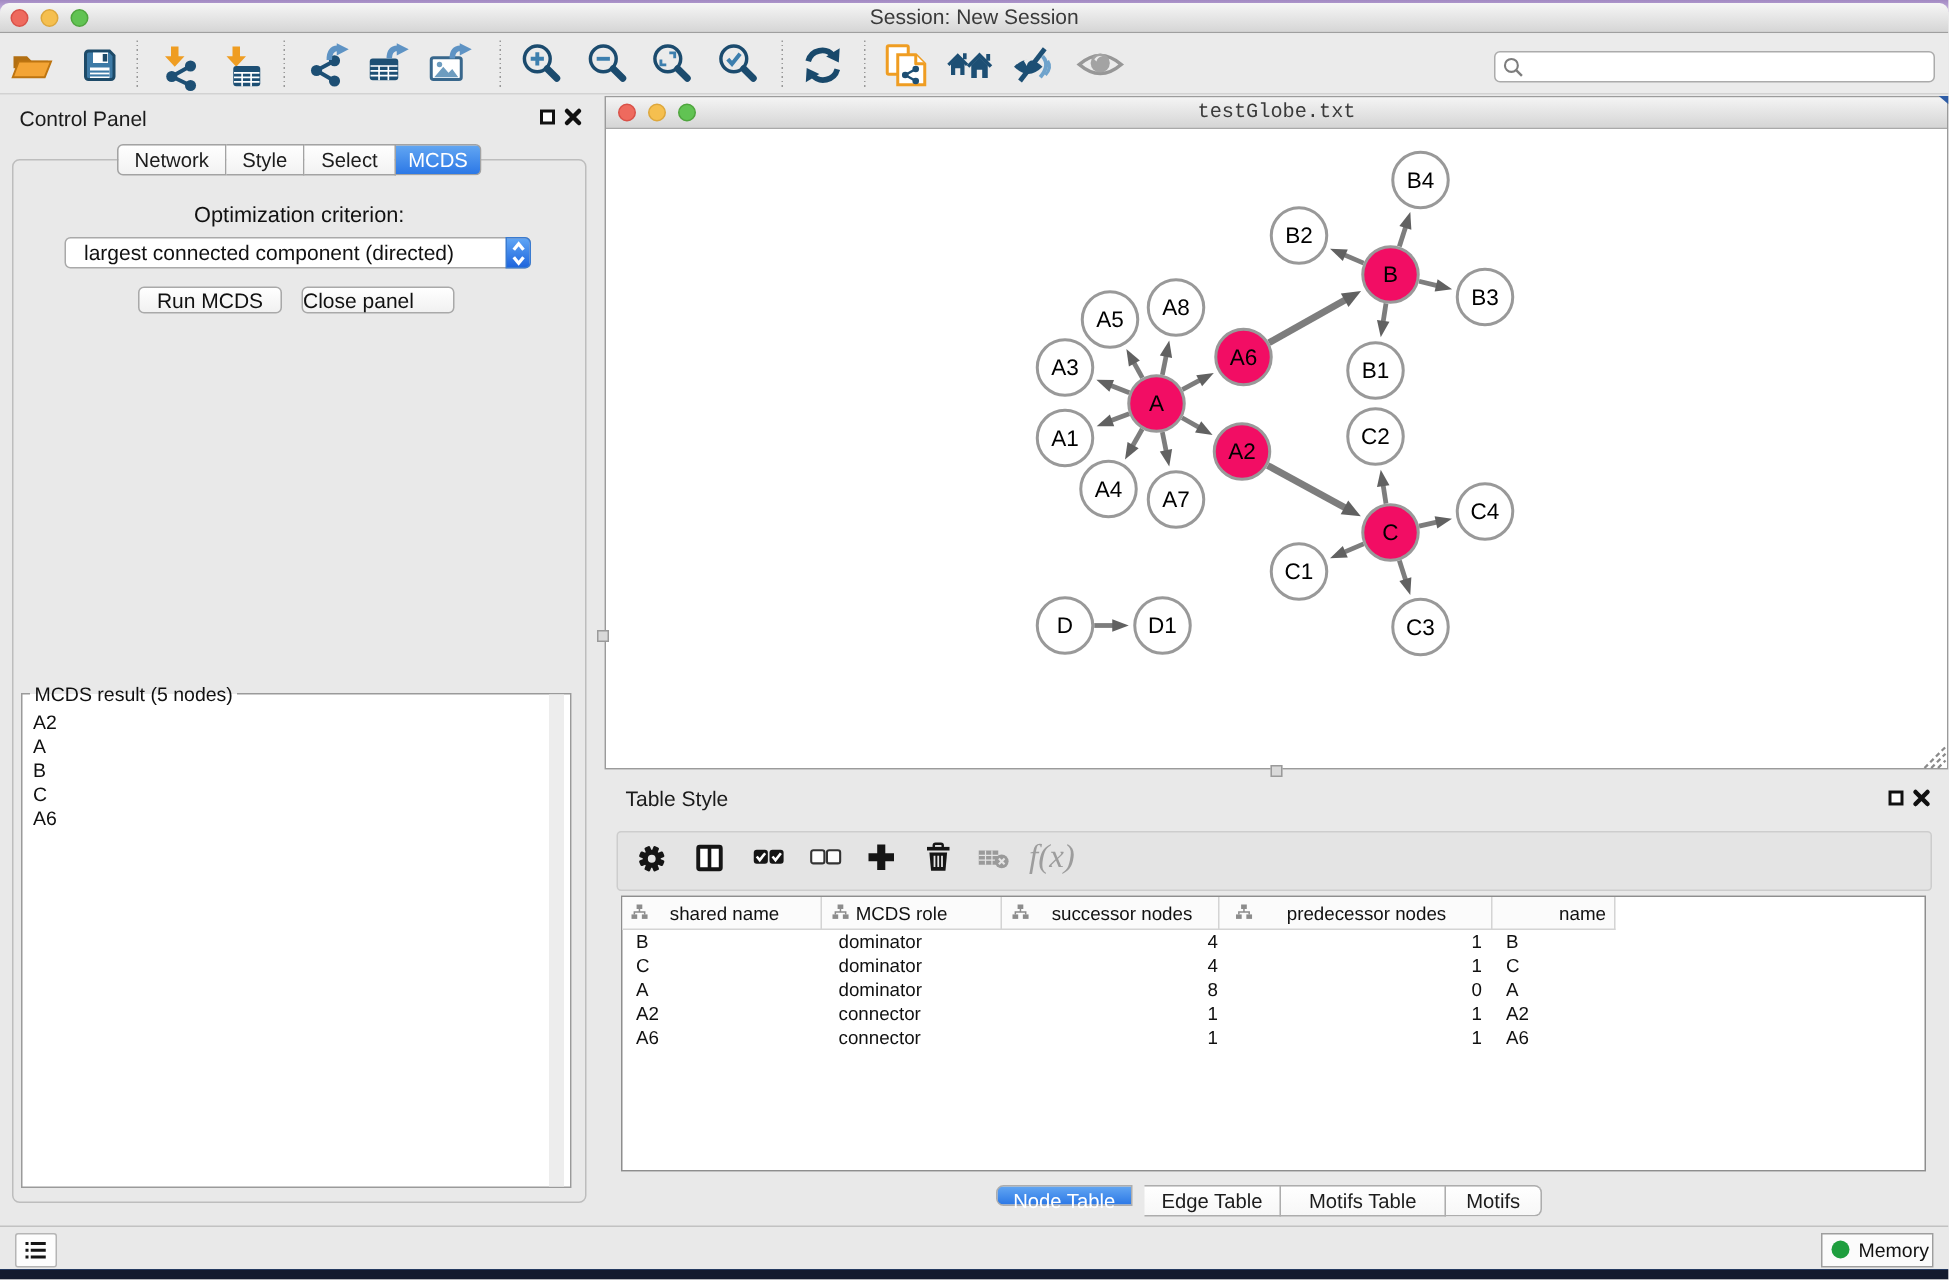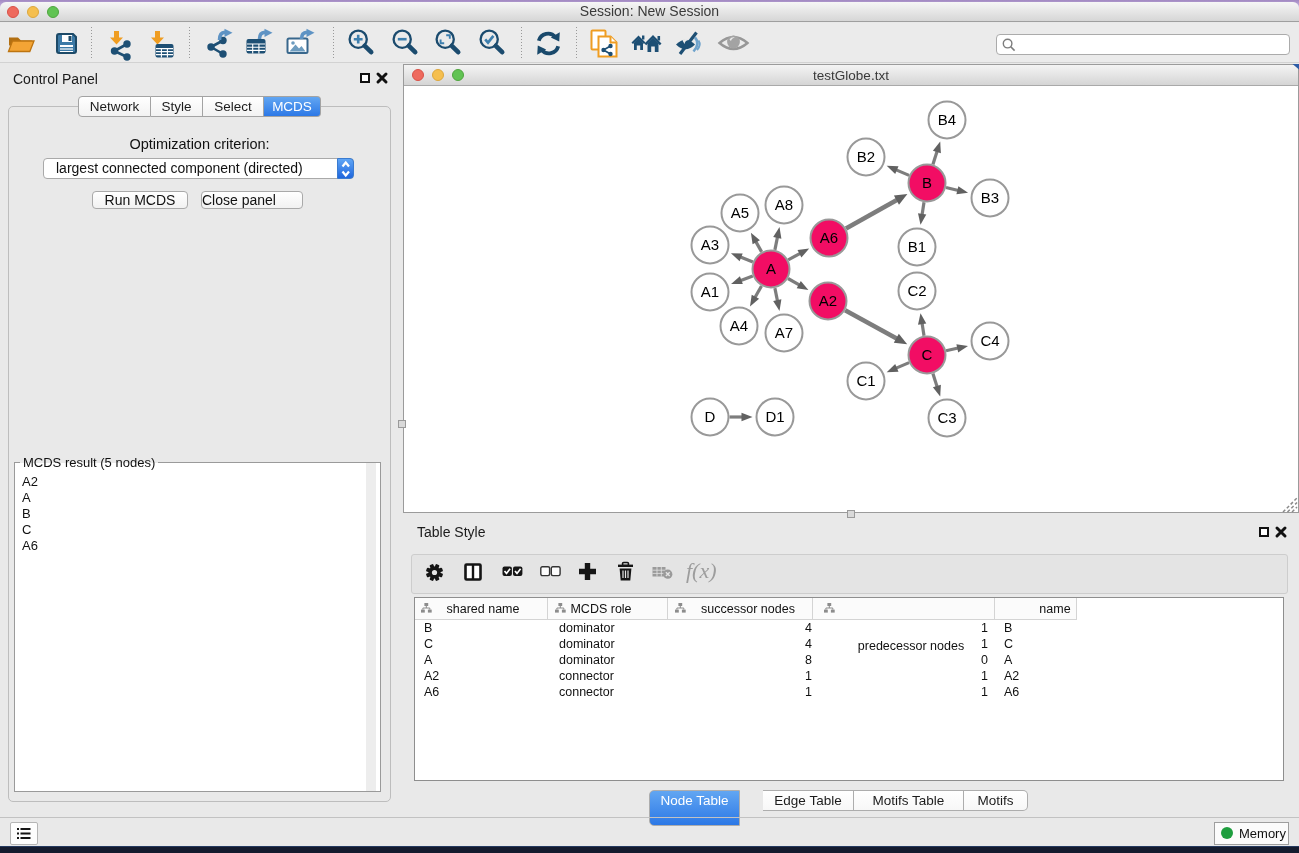--- a/index.html
+++ b/index.html
@@ -162,21 +162,21 @@
 <div class="abs" style="left:20px;top:455px;height:15px;padding:0 3px;font-size:13px;color:#111;background:linear-gradient(180deg,#e9e9e9 0 53%,#ffffff 53% 100%);">MCDS result (5 nodes)</div>
 <div class="abs" style="left:22px;top:474px;width:200px;">
     <div style="height:16px;font-size:13px;color:#111;">A2</div>
     <div style="height:16px;font-size:13px;color:#111;">A</div>
     <div style="height:16px;font-size:13px;color:#111;">B</div>
     <div style="height:16px;font-size:13px;color:#111;">C</div>
     <div style="height:16px;font-size:13px;color:#111;">A6</div>
   </div>
 <div class="abs" style="left:403px;top:64px;width:896px;height:449px;background:#fff;border:1px solid #9b9b9b;"></div>
 <div class="abs" style="left:404px;top:65px;width:894px;height:21px;background:linear-gradient(180deg,#f4f4f4,#d5d5d5);border-bottom:1px solid #a9a9a9;"></div>
-<div class="abs" style="left:403px;top:68px;width:896px;height:16px;text-align:center;font-size:13.5px;color:#3a3a3a;">testGlobe.txt</div>
+<div class="abs" style="left:403px;top:68px;width:896px;height:16px;text-align:center;font-size:13.5px;color:#3a3a3a;font-family:Liberation Mono, monospace;">testGlobe.txt</div>
 <div class="abs" style="left:412px;top:69px;width:12px;height:12px;border-radius:50%;background:#ee6a5e;border:1px solid #d95148;"></div>
 <div class="abs" style="left:432px;top:69px;width:12px;height:12px;border-radius:50%;background:#f5bf4f;border:1px solid #dda73c;"></div>
 <div class="abs" style="left:452px;top:69px;width:12px;height:12px;border-radius:50%;background:#61c353;border:1px solid #4fa53e;"></div>
 <svg style="left:1291px;top:64px" width="8" height="8" viewBox="0 0 8 8">
     <path d="M1.5 0 L8 0 L8 5.5 z" fill="#2d5ca6"></path>
   </svg>
 <svg style="left:1283px;top:498px" width="16" height="15" viewBox="0 0 16 15">
     <g stroke="#8a8a8a" stroke-width="1.5" stroke-dasharray="3.2 2.2">
       <path d="M0 14 L14 0"></path>
       <path d="M4.5 14 L14 4.5"></path>
@@ -348,21 +348,21 @@
   </svg>
 <svg style="left:824px;top:603px" width="11" height="10" viewBox="0 0 11 10">
     <rect x="3.4" y="0" width="3.8" height="3" fill="#8c8c8c"></rect>
     <rect x="0" y="6.6" width="3.8" height="3" fill="#8c8c8c"></rect>
     <rect x="6.9" y="6.6" width="3.8" height="3" fill="#8c8c8c"></rect>
     <path d="M5.3 3 V5 M1.9 6.6 V5 H8.8 V6.6" stroke="#8c8c8c" stroke-width="1" fill="none"></path>
   </svg>
 <div class="abs" style="left:393px;top:602px;width:180px;text-align:center;font-size:12.5px;color:#111;">shared name</div>
 <div class="abs" style="left:511px;top:602px;width:180px;text-align:center;font-size:12.5px;color:#111;">MCDS role</div>
 <div class="abs" style="left:658px;top:602px;width:180px;text-align:center;font-size:12.5px;color:#111;">successor nodes</div>
-<div class="abs" style="left:821px;top:602px;width:180px;text-align:center;font-size:12.5px;color:#111;margin-top:37px;">predecessor nodes</div>
+<div class="abs" style="left:821px;top:602px;width:180px;text-align:center;font-size:12.5px;color:#111;">predecessor nodes</div>
 <div class="abs" style="left:920px;top:602px;width:180px;text-align:center;font-size:12.5px;color:#111;margin-left:45px;">name</div>
 <div class="abs" style="left:424px;top:621px;width:100px;font-size:12.5px;color:#111;">B</div>
 <div class="abs" style="left:559px;top:621px;width:100px;font-size:12.5px;color:#111;">dominator</div>
 <div class="abs" style="left:712px;top:621px;width:100px;text-align:right;font-size:12.5px;color:#111;">4</div>
 <div class="abs" style="left:888px;top:621px;width:100px;text-align:right;font-size:12.5px;color:#111;">1</div>
 <div class="abs" style="left:1004px;top:621px;width:100px;font-size:12.5px;color:#111;">B</div>
 <div class="abs" style="left:424px;top:637px;width:100px;font-size:12.5px;color:#111;">C</div>
 <div class="abs" style="left:559px;top:637px;width:100px;font-size:12.5px;color:#111;">dominator</div>
 <div class="abs" style="left:712px;top:637px;width:100px;text-align:right;font-size:12.5px;color:#111;">4</div>
 <div class="abs" style="left:888px;top:637px;width:100px;text-align:right;font-size:12.5px;color:#111;">1</div>
@@ -375,21 +375,21 @@
 <div class="abs" style="left:424px;top:669px;width:100px;font-size:12.5px;color:#111;">A2</div>
 <div class="abs" style="left:559px;top:669px;width:100px;font-size:12.5px;color:#111;">connector</div>
 <div class="abs" style="left:712px;top:669px;width:100px;text-align:right;font-size:12.5px;color:#111;">1</div>
 <div class="abs" style="left:888px;top:669px;width:100px;text-align:right;font-size:12.5px;color:#111;">1</div>
 <div class="abs" style="left:1004px;top:669px;width:100px;font-size:12.5px;color:#111;">A2</div>
 <div class="abs" style="left:424px;top:685px;width:100px;font-size:12.5px;color:#111;">A6</div>
 <div class="abs" style="left:559px;top:685px;width:100px;font-size:12.5px;color:#111;">connector</div>
 <div class="abs" style="left:712px;top:685px;width:100px;text-align:right;font-size:12.5px;color:#111;">1</div>
 <div class="abs" style="left:888px;top:685px;width:100px;text-align:right;font-size:12.5px;color:#111;">1</div>
 <div class="abs" style="left:1004px;top:685px;width:100px;font-size:12.5px;color:#111;">A6</div>
-<div class="abs" style="left:649px;top:790px;width:91px;height:36px;background:linear-gradient(180deg,#62a6f2,#2c78e6);color:#fff;border:1px solid #adadad;border-radius:5px 0 0 5px;font-size:13.5px;text-align:center;line-height:20px;">Node Table</div>
+<div class="abs" style="left:664px;top:790px;width:91px;height:14px;background:linear-gradient(180deg,#62a6f2,#2c78e6);color:#fff;border:1px solid #adadad;border-radius:5px 0 0 5px;font-size:13.5px;text-align:center;line-height:20px;">Node Table</div>
 <div class="abs" style="left:763px;top:790px;width:91px;height:21px;background:linear-gradient(180deg,#ffffff,#f7f7f7);color:#1c1c1c;border:1px solid #adadad;border-left:none;font-size:13.5px;text-align:center;line-height:20px;">Edge Table</div>
 <div class="abs" style="left:854px;top:790px;width:110px;height:21px;background:linear-gradient(180deg,#ffffff,#f7f7f7);color:#1c1c1c;border:1px solid #adadad;border-left:none;font-size:13.5px;text-align:center;line-height:20px;">Motifs Table</div>
 <div class="abs" style="left:964px;top:790px;width:64px;height:21px;background:linear-gradient(180deg,#ffffff,#f7f7f7);color:#1c1c1c;border:1px solid #adadad;border-left:none;border-radius:0 5px 5px 0;font-size:13.5px;text-align:center;line-height:20px;">Motifs</div>
 <div class="abs" style="left:0;top:817px;width:1299px;height:1px;background:#c2c2c2;"></div>
 <div class="abs" style="left:10px;top:822px;width:28px;height:23px;background:#fdfdfd;border:1px solid #b5b5b5;border-radius:2px;"></div>
 <svg style="left:17px;top:828px" width="14" height="11" viewBox="0 0 14 11">
     <g fill="#151515">
       <rect x="0" y="0" width="2" height="2"></rect>
       <rect x="0" y="4.5" width="2" height="2"></rect>
       <rect x="0" y="9" width="2" height="2"></rect>

